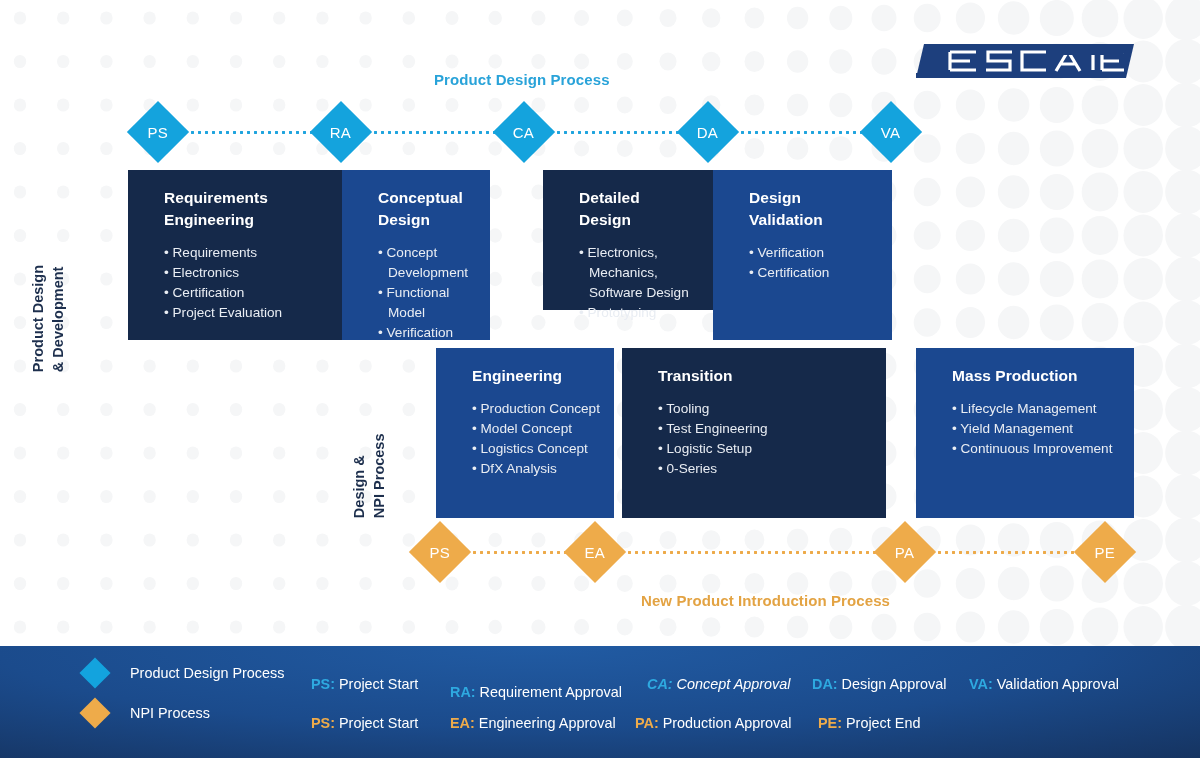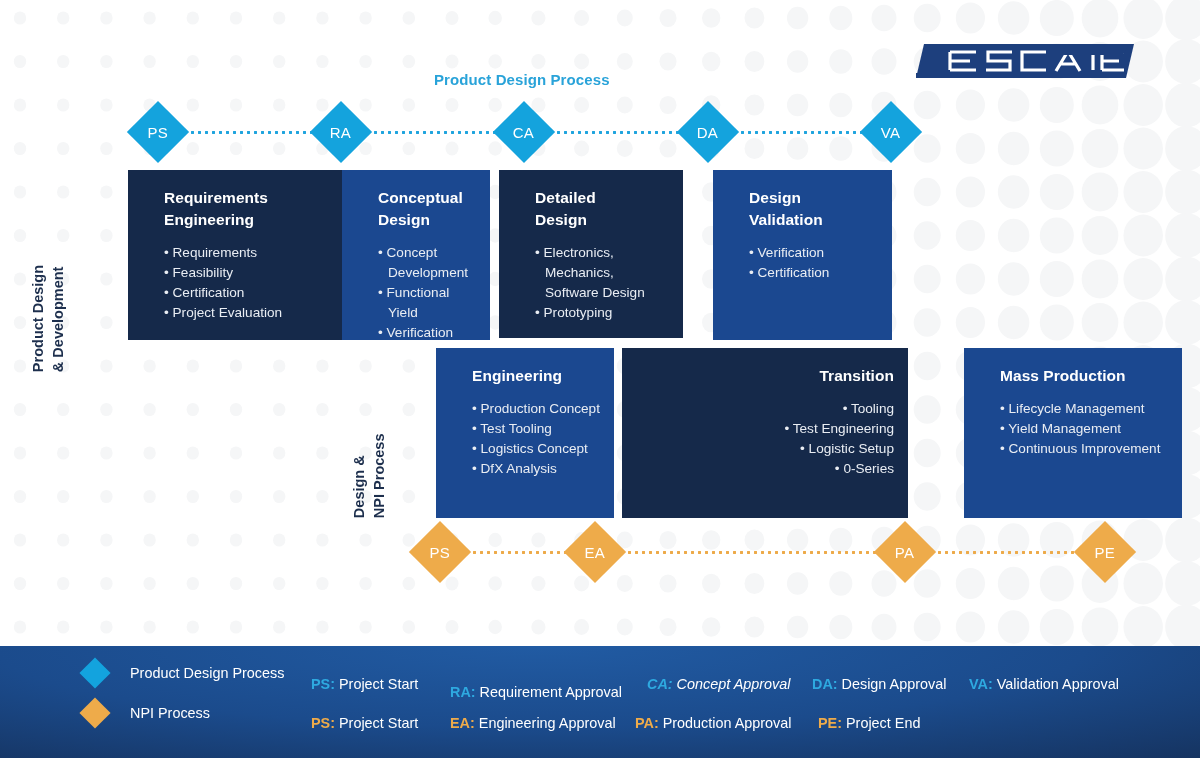--- a/index.html
+++ b/index.html
@@ -712,68 +712,68 @@
   <div class="vlabel" style="left:389px; top:479px;">
     <span>Design &amp;</span><br>
     <span>NPI Process</span>
   </div>
 
   <div id="pd-boxes">
       <div class="pbox dark" style="left: 128px; top: 170px; width: 230px; height: 170px;">
         <h3>Requirements<br>Engineering</h3>
         <ul>
           <li>Requirements</li>
-          <li>Feasibility</li>
+          <li>Electronics</li>
           <li>Certification</li>
           <li>Project Evaluation</li>
         </ul>
       </div>
       <div class="pbox mid" style="left: 342px; top: 170px; width: 148px; height: 170px;">
         <h3>Conceptual<br>Design</h3>
         <ul>
           <li>Concept Development</li>
-          <li>Functional Yield</li>
+          <li>Functional Model</li>
           <li>Verification</li>
         </ul>
       </div>
-      <div class="pbox dark" style="left: 499px; top: 170px; width: 184px; height: 168px;">
+      <div class="pbox dark" style="left: 543px; top: 170px; width: 184px; height: 140px;">
         <h3>Detailed<br>Design</h3>
         <ul>
           <li>Electronics, Mechanics, Software Design</li>
           <li>Prototyping</li>
         </ul>
       </div>
       <div class="pbox mid" style="left: 713px; top: 170px; width: 179px; height: 170px;">
         <h3>Design<br>Validation</h3>
         <ul>
           <li>Verification</li>
           <li>Certification</li>
         </ul>
       </div>
     </div>
   <div id="npi-boxes">
       <div class="pbox mid" style="left: 436px; top: 348px; width: 178px; height: 170px;">
         <h3>Engineering</h3>
         <ul>
           <li>Production Concept</li>
-          <li>Test Tooling</li>
+          <li>Model Concept</li>
           <li>Logistics Concept</li>
           <li>DfX Analysis</li>
         </ul>
       </div>
-      <div class="pbox dark" style="left: 622px; top: 348px; width: 286px; height: 170px; text-align: right;">
+      <div class="pbox dark" style="left: 622px; top: 348px; width: 264px; height: 170px;">
         <h3>Transition</h3>
         <ul>
           <li>Tooling</li>
           <li>Test Engineering</li>
           <li>Logistic Setup</li>
           <li>0-Series</li>
         </ul>
       </div>
-      <div class="pbox mid" style="left: 916px; top: 348px; width: 218px; height: 170px; margin-left: 48px;">
+      <div class="pbox mid" style="left: 916px; top: 348px; width: 218px; height: 170px;">
         <h3>Mass Production</h3>
         <ul>
           <li>Lifecycle Management</li>
           <li>Yield Management</li>
           <li>Continuous Improvement</li>
         </ul>
       </div>
     </div>
 
   <div class="rail" id="rail-npi">
@@ -787,20 +787,21 @@
         <span>EA</span>
       </div>
       <div class="dia" style="left: 883px;">
         <span>PA</span>
       </div>
       <div class="dia" style="left: 1083px;">
         <span>PE</span>
       </div>
     </div>
 
+  <div class="proc-title" id="npi-title">New Product Introduction Process</div>
 </div>
 
 <div id="footer">
   <div class="lg-row" style="left: 84px; top: 27px; transform: translateY(-11px);" id="lg-key-0">
     <div class="lg-dia blue"></div>
     <div class="lg-key" style="margin-left:24px;">Product Design Process</div>
   </div>
   <div class="lg-row" style="left: 84px; top: 67px; transform: translateY(-11px);" id="lg-key-1">
     <div class="lg-dia orange"></div>
     <div class="lg-key" style="margin-left:24px;">NPI Process</div>

